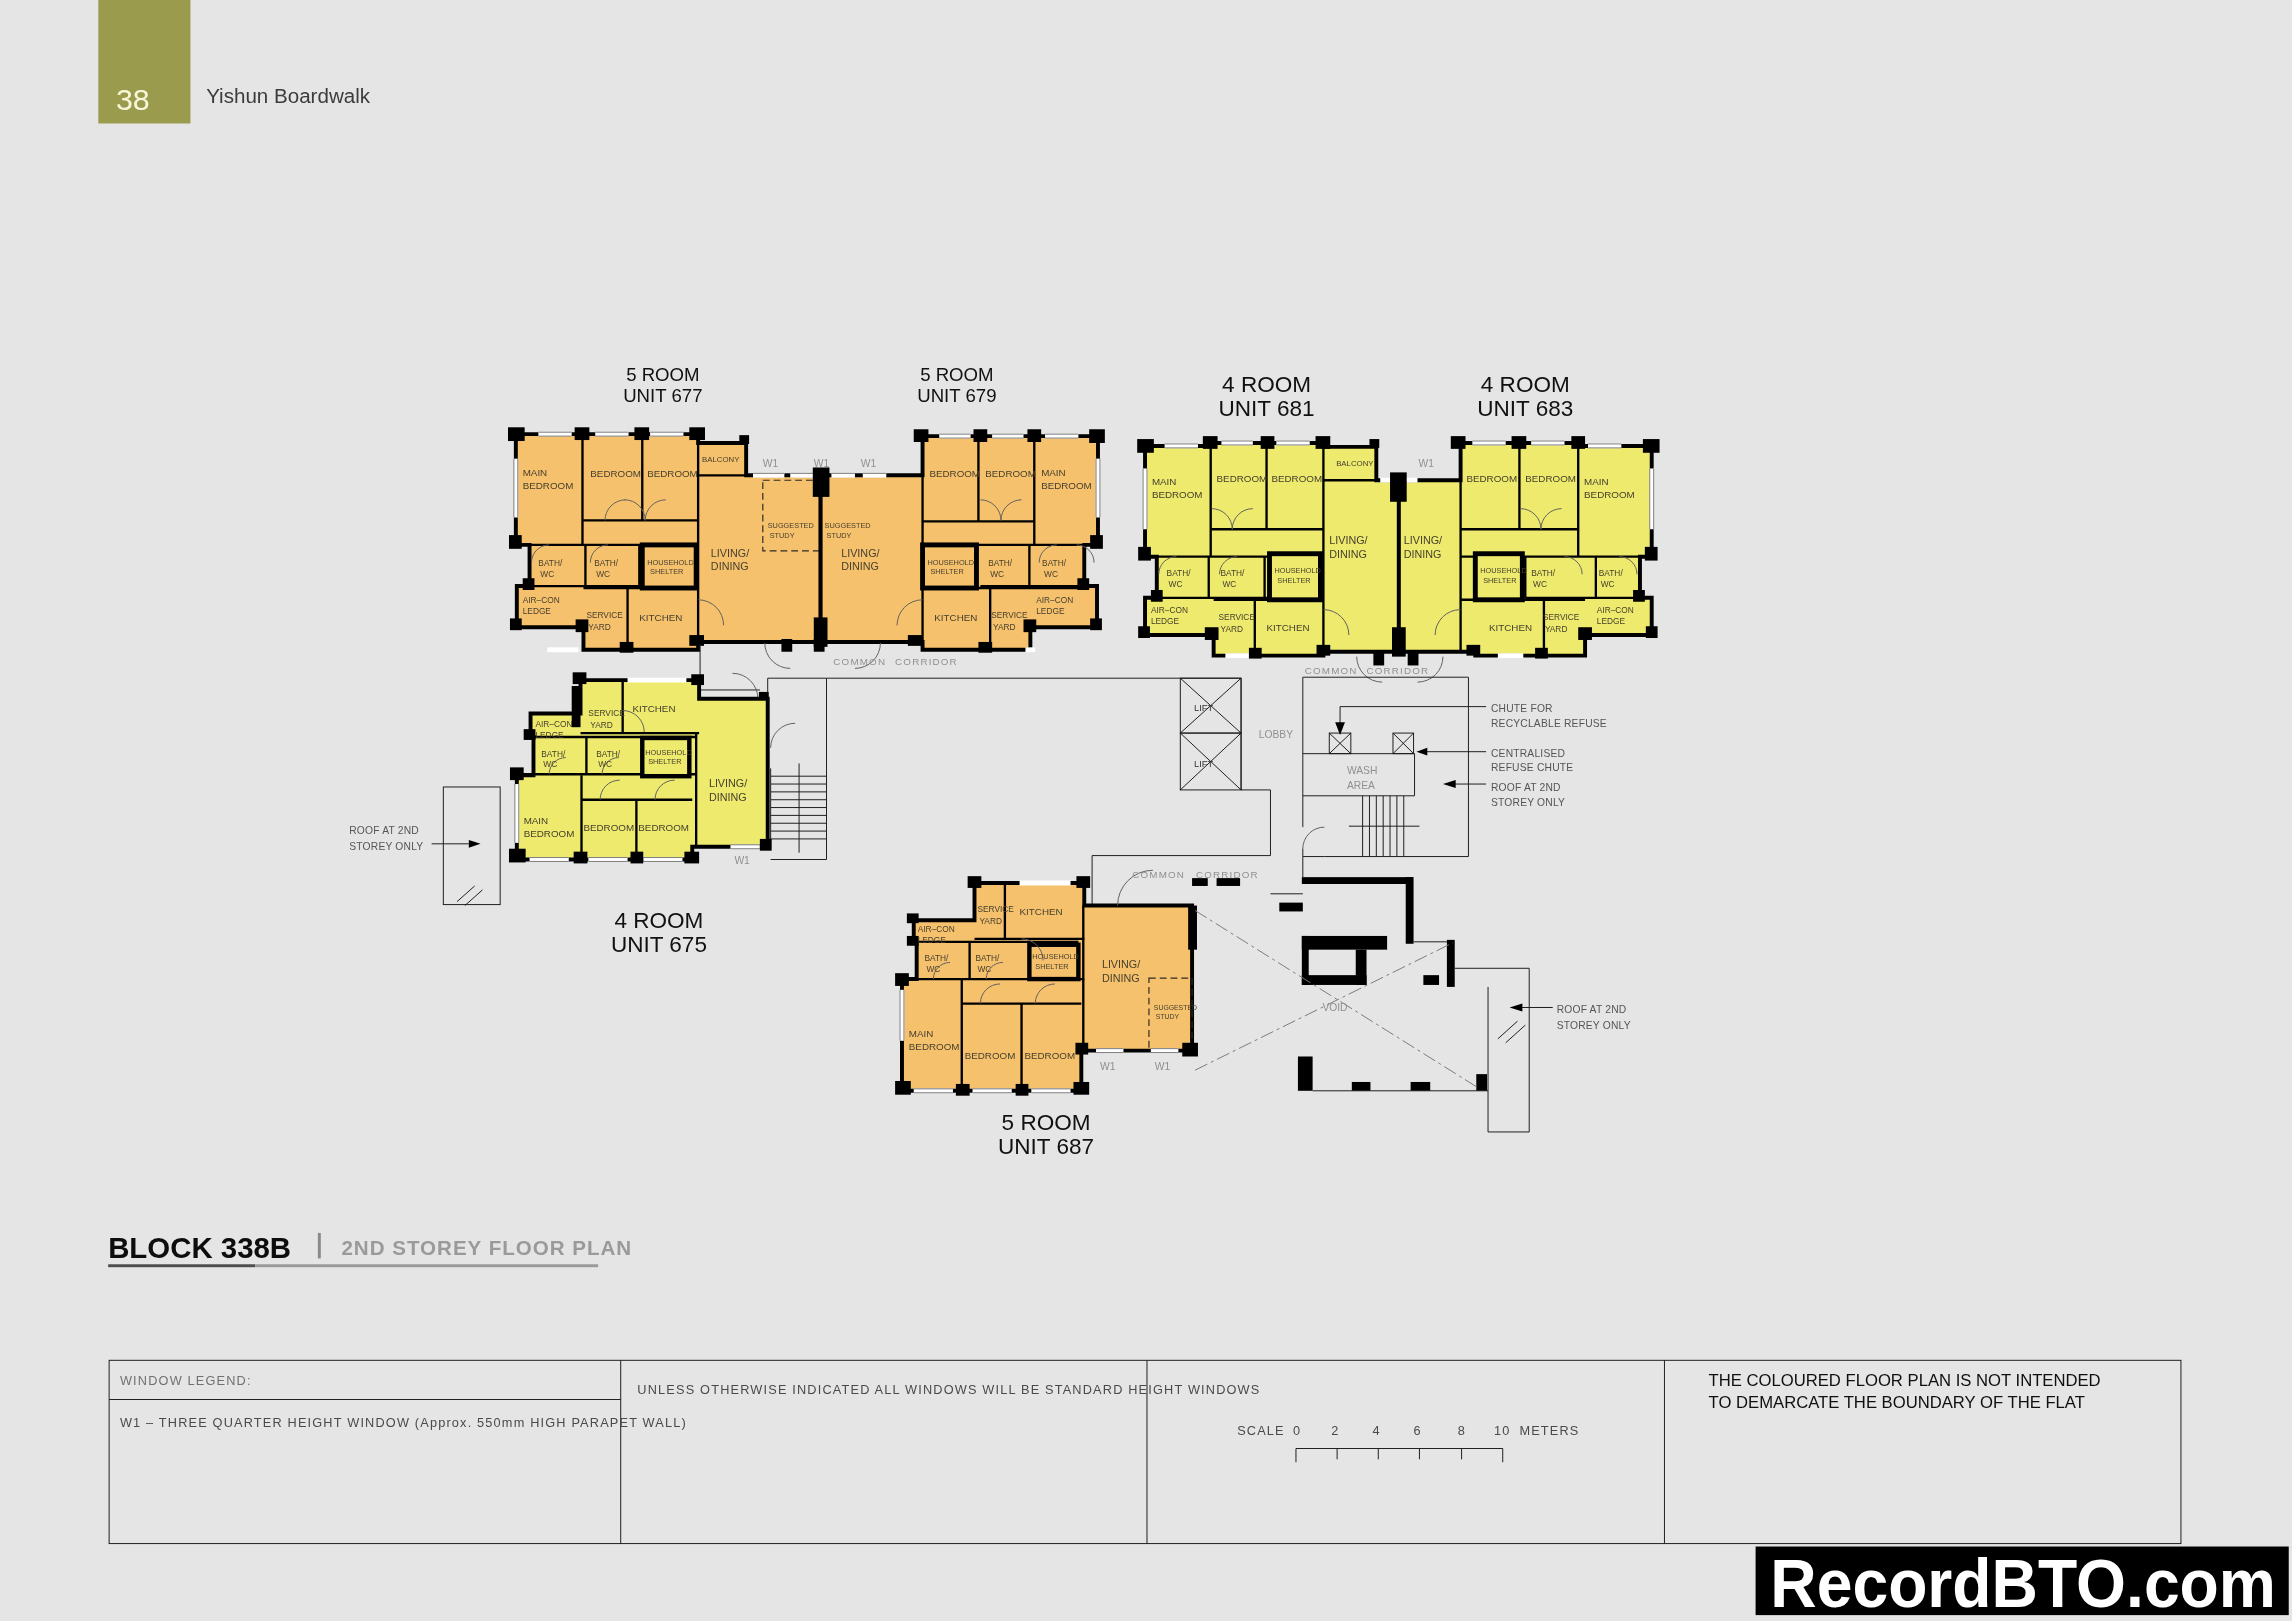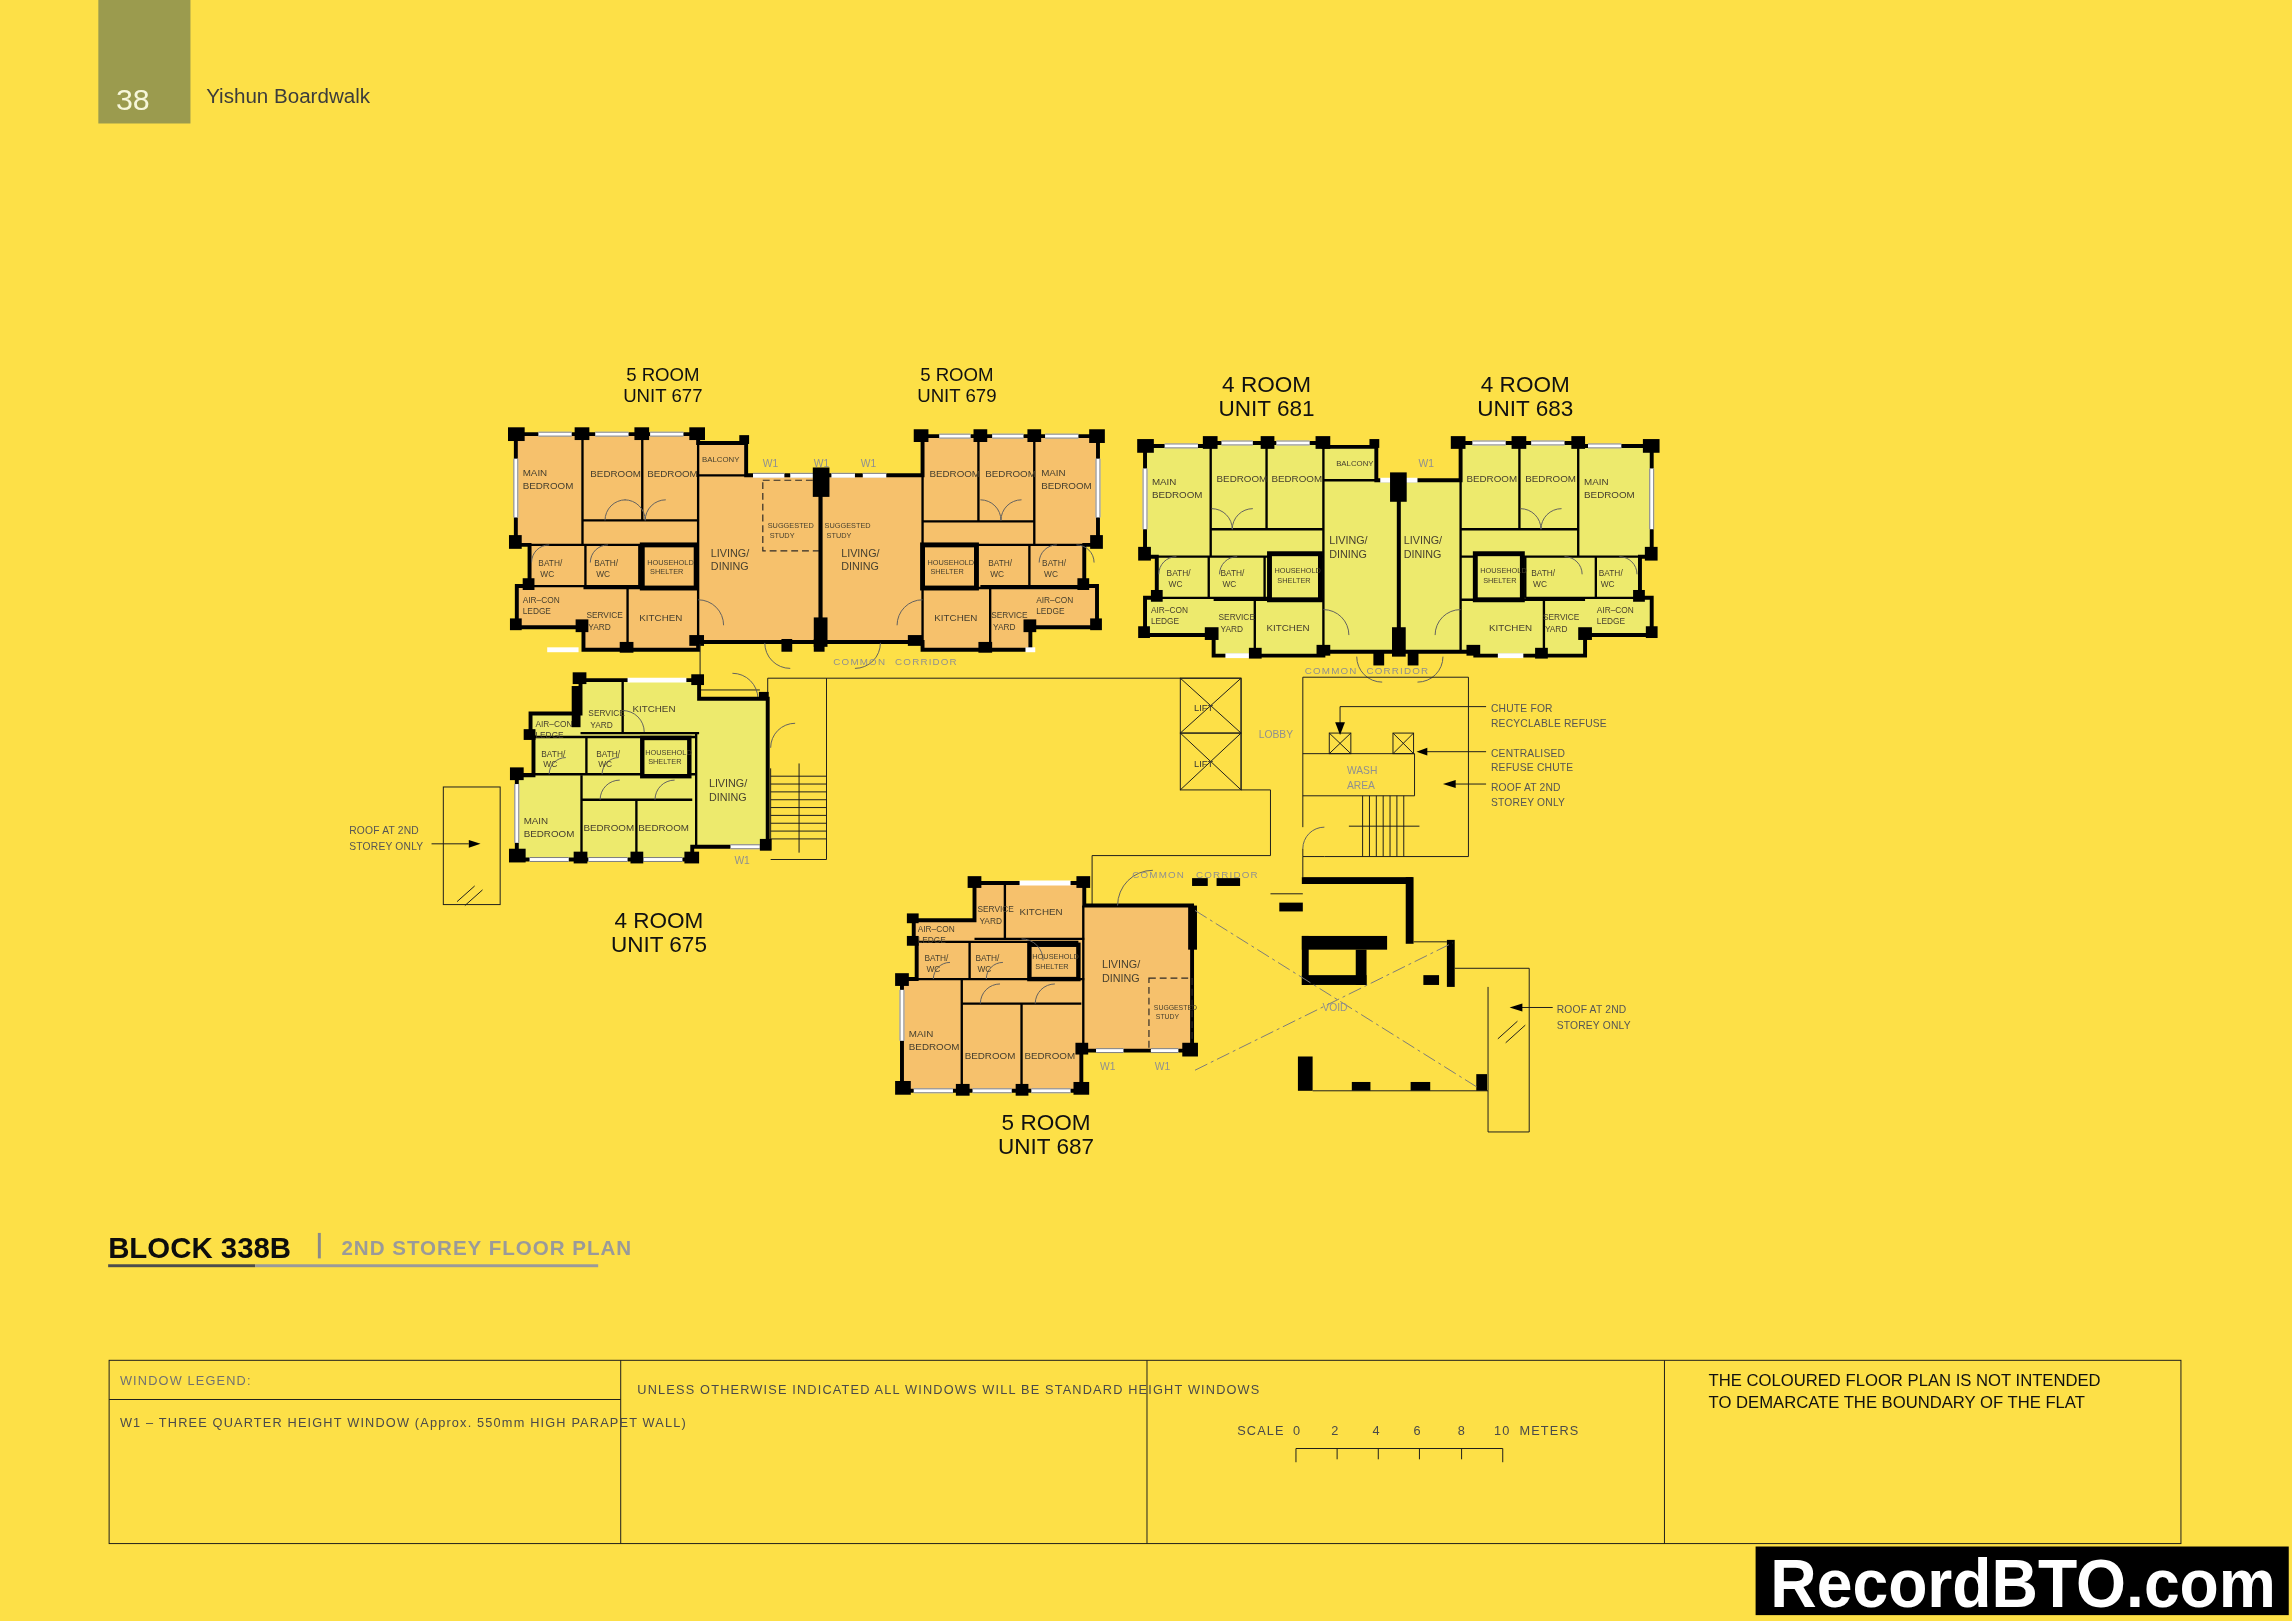--- a/index.html
+++ b/index.html
@@ -1,16 +1,16 @@
 <!DOCTYPE html>
 <html><head>
 <meta charset="utf-8">
 <style>
 html,body{margin:0;padding:0;background:#fff;}
-#page{position:relative;width:2293px;height:1621px;background:#fde047;overflow:hidden;font-family:"Liberation Sans",sans-serif;}
+#page{position:relative;width:2293px;height:1621px;background:#e5e5e5;overflow:hidden;font-family:"Liberation Sans",sans-serif;}
 svg{position:absolute;left:0;top:0;}
 .rm{font:10px "Liberation Sans",sans-serif;fill:#47402f;}
 .sm{font:8.5px "Liberation Sans",sans-serif;fill:#47402f;}
 .gy{font:10.5px "Liberation Sans",sans-serif;fill:#909090;}
 .ld{font:10.5px "Liberation Sans",sans-serif;fill:#555;letter-spacing:0.2px;}
 .ttl{font:19px "Liberation Sans",sans-serif;fill:#111;}
 .ttl2{font:23px "Liberation Sans",sans-serif;fill:#111;}
 .cad{font:13px "Liberation Sans",sans-serif;fill:#707070;letter-spacing:1.2px;}
 .cadb{font:13px "Liberation Sans",sans-serif;fill:#4a4a4a;letter-spacing:1.2px;}
 .thin{stroke:#1c1c1c;stroke-width:1;fill:none;}

